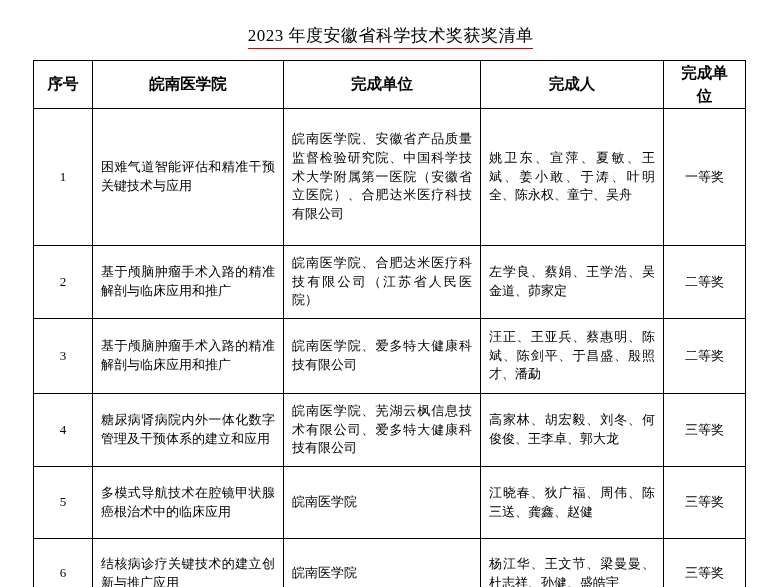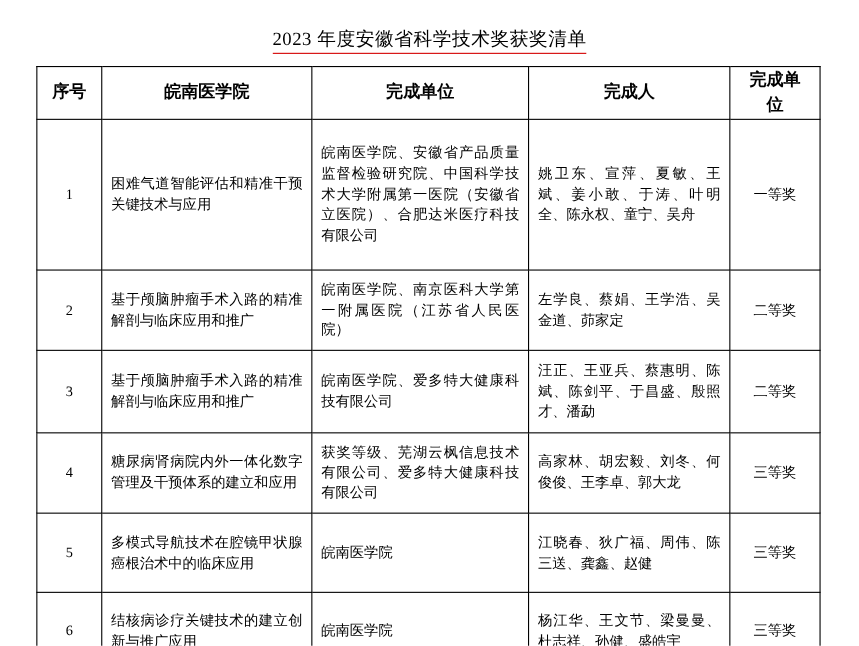--- a/index.html
+++ b/index.html
@@ -113,35 +113,35 @@
       <tr class="row-1">
         <td class="c-no">1</td>
         <td class="c-project">困难气道智能评估和精准干预关键技术与应用</td>
         <td class="c-unit">皖南医学院、安徽省产品质量监督检验研究院、中国科学技术大学附属第一医院（安徽省立医院）、合肥达米医疗科技有限公司</td>
         <td class="c-people">姚卫东、宣萍、夏敏、王斌、姜小敢、于涛、叶明全、陈永权、童宁、吴舟</td>
         <td class="c-award">一等奖</td>
       </tr>
       <tr class="row-2">
         <td class="c-no">2</td>
         <td class="c-project">基于颅脑肿瘤手术入路的精准解剖与临床应用和推广</td>
-        <td class="c-unit">皖南医学院、南京医科大学第一附属医院（江苏省人民医院）</td>
+        <td class="c-unit">皖南医学院、合肥达米医疗科技有限公司（江苏省人民医院）</td>
         <td class="c-people">左学良、蔡娟、王学浩、吴金道、茆家定</td>
         <td class="c-award">二等奖</td>
       </tr>
       <tr class="row-3">
         <td class="c-no">3</td>
         <td class="c-project">基于颅脑肿瘤手术入路的精准解剖与临床应用和推广</td>
         <td class="c-unit">皖南医学院、爱多特大健康科技有限公司</td>
         <td class="c-people">汪正、王亚兵、蔡惠明、陈斌、陈剑平、于昌盛、殷照才、潘勐</td>
         <td class="c-award">二等奖</td>
       </tr>
       <tr class="row-4">
         <td class="c-no">4</td>
         <td class="c-project">糖尿病肾病院内外一体化数字管理及干预体系的建立和应用</td>
-        <td class="c-unit">获奖等级、芜湖云枫信息技术有限公司、爱多特大健康科技有限公司</td>
+        <td class="c-unit">皖南医学院、芜湖云枫信息技术有限公司、爱多特大健康科技有限公司</td>
         <td class="c-people">高家林、胡宏毅、刘冬、何俊俊、王李卓、郭大龙</td>
         <td class="c-award">三等奖</td>
       </tr>
       <tr class="row-5">
         <td class="c-no">5</td>
         <td class="c-project">多模式导航技术在腔镜甲状腺癌根治术中的临床应用</td>
         <td class="c-unit">皖南医学院</td>
         <td class="c-people">江晓春、狄广福、周伟、陈三送、龚鑫、赵健</td>
         <td class="c-award">三等奖</td>
       </tr>

